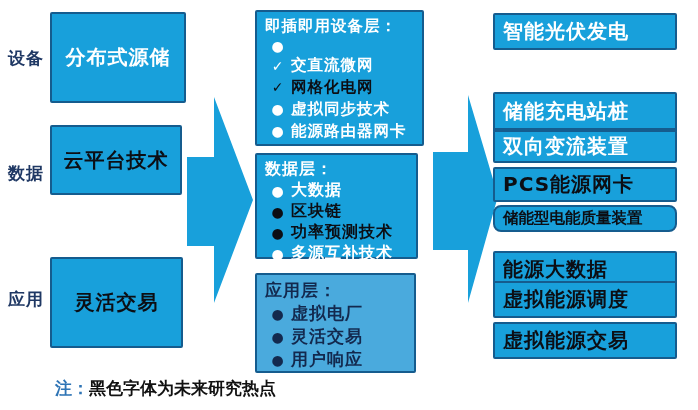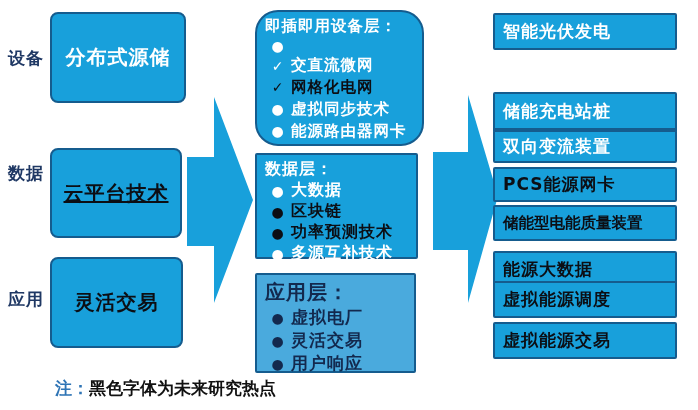--- a/index.html
+++ b/index.html
@@ -5,38 +5,38 @@
   html,body{margin:0;padding:0;background:#fff;}
   .canvas{
     position:relative;width:698px;height:410px;background:#ffffff;overflow:hidden;
     font-family:"DejaVu Sans","Liberation Sans",sans-serif;
   }
   .canvas *{box-sizing:border-box;}
   
   .tier-lbl{position:absolute;left:5px;width:42px;text-align:center;
     font-weight:bold;font-size:17px;color:#1f3864;letter-spacing:1px;}
   
-  .box{position:absolute;background:#18a0db;border:2px solid #155c8e;border-radius:8px;
+  .box{position:absolute;background:#18a0db;border:2px solid #155c8e;border-radius:2px;
     display:flex;align-items:center;justify-content:center;
     font-weight:bold;font-size:20px;letter-spacing:1px;}
   
   .panel{position:absolute;background:#18a0db;border:2px solid #155c8e;border-radius:2px;
     padding:4px 6px 2px 8px;display:flex;flex-direction:column;justify-content:space-around;}
   .panel.light{background:#4aaadd;}
   .panel .hdr{font-weight:bold;font-size:16px;letter-spacing:1px;}
   .row{display:flex;align-items:center;font-weight:bold;letter-spacing:1px;}
   .row .marker{width:26px;text-align:center;flex:0 0 26px;font-size:14px;}
   .pA .row,.pA .hdr{font-size:15.5px;}
   .pB .row{font-size:16px;}
   .pC .row{font-size:17px;}
-  .pC .hdr{font-size:20px;}
+  .pC .hdr{font-size:17px;}
   
   .rbox{position:absolute;left:493px;width:184px;background:#18a0db;border:2px solid #155c8e;
     border-radius:2px;display:flex;align-items:center;padding-left:8px;
-    font-weight:bold;font-size:17px;letter-spacing:1px;}
+    font-weight:bold;font-size:20px;letter-spacing:1px;}
   .rbox.small{font-size:15.5px;letter-spacing:0;}
   
   .w{color:#ffffff;}
   .b{color:#0c0e14;}
   .n{color:#13294e;}
   
   .note{position:absolute;left:55px;top:377px;font-weight:bold;font-size:17px;}
   .note .pre{color:#2e74b5;}
   .note .txt{color:#111111;}
   .arrows{position:absolute;left:0;top:0;pointer-events:none;}
@@ -44,29 +44,29 @@
 </head>
 <body>
 
 <div class="canvas">
 
   <div class="tier-lbl" style="top:47px;">设备</div>
   <div class="tier-lbl" style="top:162px;">数据</div>
   <div class="tier-lbl" style="top:288px;">应用</div>
 
   <div class="box w" style="left:50px;top:12px;width:136px;height:91px;">分布式源储</div>
-  <div class="box b" style="left:50px;top:148px;width:132px;height:90px;text-decoration:underline;">云平台技术</div>
+  <div class="box b" style="left:50px;top:125px;width:132px;height:70px;">云平台技术</div>
   <div class="box b" style="left:50px;top:257px;width:133px;height:91px;">灵活交易</div>
 
   <svg class="arrows" width="698" height="410" viewBox="0 0 698 410">
     <polygon points="187,157 214,157 214,97 253,200 214,303 214,246 187,246" fill="#18a0db"></polygon>
     <polygon points="433,152 468,152 468,95 498,196 468,303 468,250 433,250" fill="#18a0db"></polygon>
   </svg>
 
-  <div class="panel pA" style="left:255px;top:10px;width:169px;height:136px;border-radius:23px;">
+  <div class="panel pA" style="left:255px;top:10px;width:169px;height:136px;">
     <div class="hdr w">即插即用设备层：</div>
     <div class="row w">
         <span class="marker">●</span>
       </div>
     <div class="row w">
         <span class="marker">✓</span>
         <span>交直流微网</span>
       </div>
     <div class="row b">
         <span class="marker">✓</span>
@@ -116,21 +116,21 @@
         <span class="marker">●</span>
         <span>用户响应</span>
       </div>
   </div>
 
   <div class="rbox w" style="top:13px;height:37px;">智能光伏发电</div>
   <div class="rbox w" style="top:53px;height:36px;margin-top:44px;">分布式能源站</div>
   <div class="rbox w" style="top:92px;height:38px;">储能充电站桩</div>
   <div class="rbox w" style="top:130px;height:33px;">双向变流装置</div>
   <div class="rbox b" style="top:167px;height:35px;">PCS能源网卡</div>
-  <div class="rbox b small" style="top:205px;height:36px;">储能型电能质量装置</div>
+  <div class="rbox b small" style="top:205px;height:27px;border-radius:8px;">储能型电能质量装置</div>
   <div class="rbox b" style="top:241px;height:36px;margin-top:10px;">能源大数据</div>
   <div class="rbox b" style="top:281px;height:37px;">虚拟能源调度</div>
   <div class="rbox b" style="top:322px;height:37px;">虚拟能源交易</div>
 
   <div class="note">
     <span class="pre">注：</span><span class="txt">黑色字体为未来研究热点</span>
   </div>
 
 </div>
 

